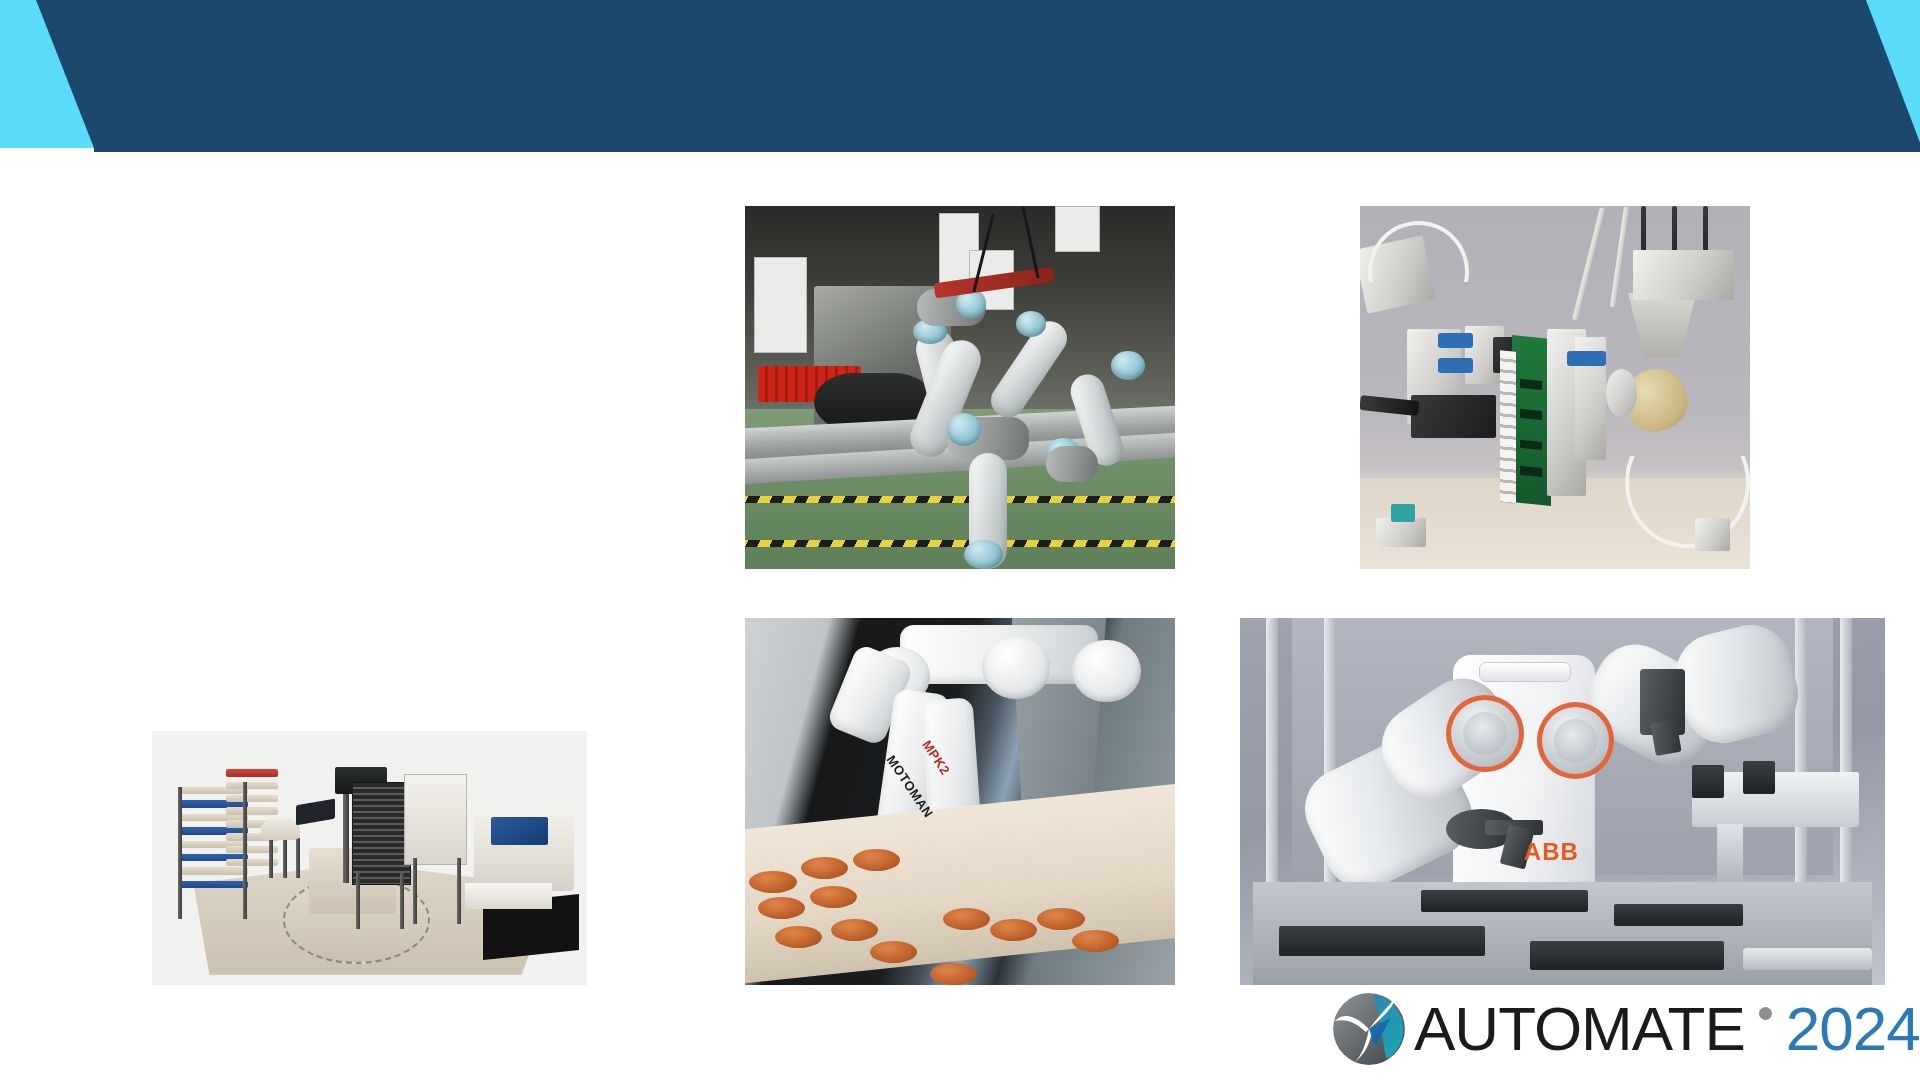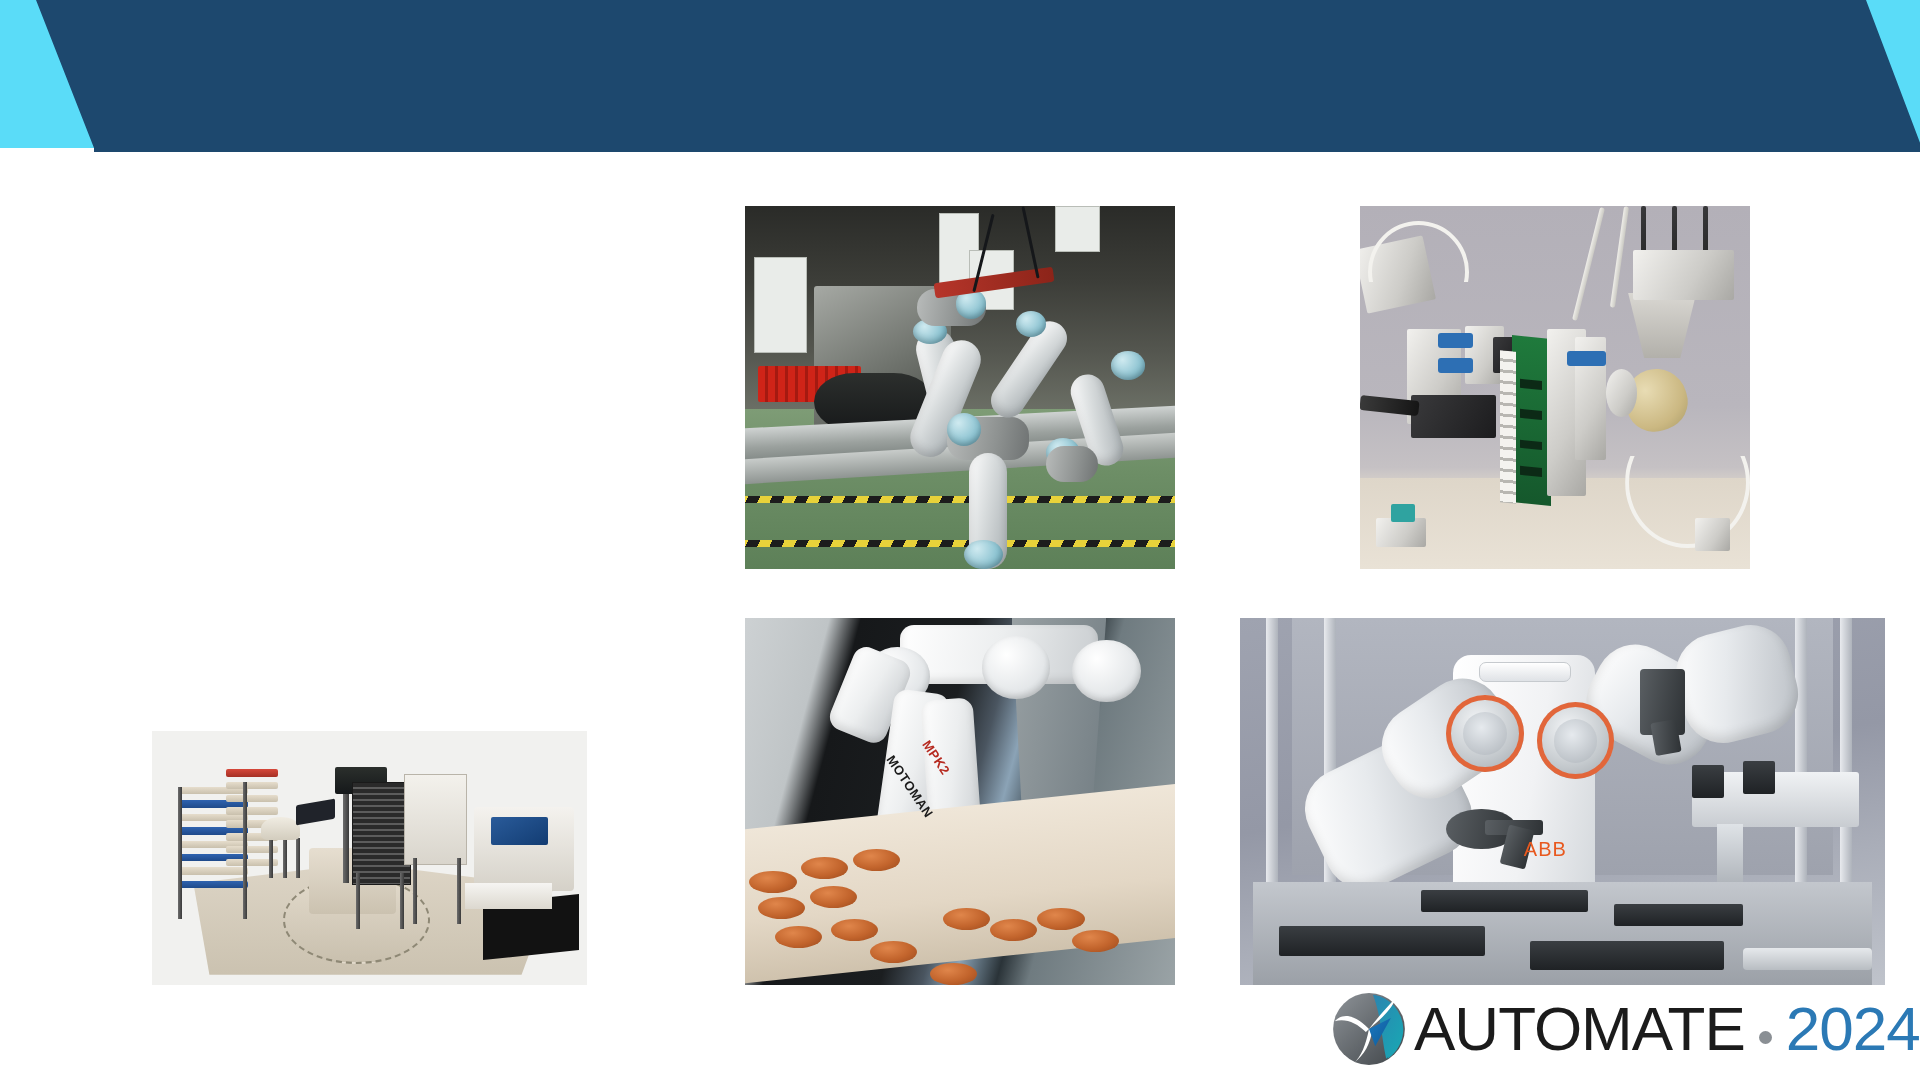--- a/index.html
+++ b/index.html
@@ -341,22 +341,22 @@
     border-radius:2px;
   }
   .abb-festo {
     position:absolute; left:70%; top:42%; width:26%; height:15%;
     background: linear-gradient(180deg,#f0f2f4,#c8ccd1);
     border-radius:3px;
   }
   .abb-logo {
     position:absolute; left:44%; top:60%;
     color:#E8591F;
-    font-size: 20px;
-    font-weight: 400;
+    font-size: 24px;
+    font-weight: 700;
     letter-spacing: 1px;
     font-family: "Liberation Sans", sans-serif;
     text-align: right;
   }
 
   
   #automate-logo {
     position: absolute;
     left: 1330px;
     top: 988px;
@@ -366,21 +366,21 @@
     gap: 6px;
   }
   #logo-mark {
     width: 78px;
     height: 78px;
     position: relative;
     flex: none;
   }
   #logo-wordmark {
     display: flex;
-    align-items: flex-end;
+    align-items: center;
     gap: 14px;
     line-height: 1;
   }
   #logo-word {
     font-size: 62px;
     letter-spacing: -1px;
     color: #1B1B1B;
     font-family: "Liberation Sans", sans-serif;
     font-weight: 400;
   }

